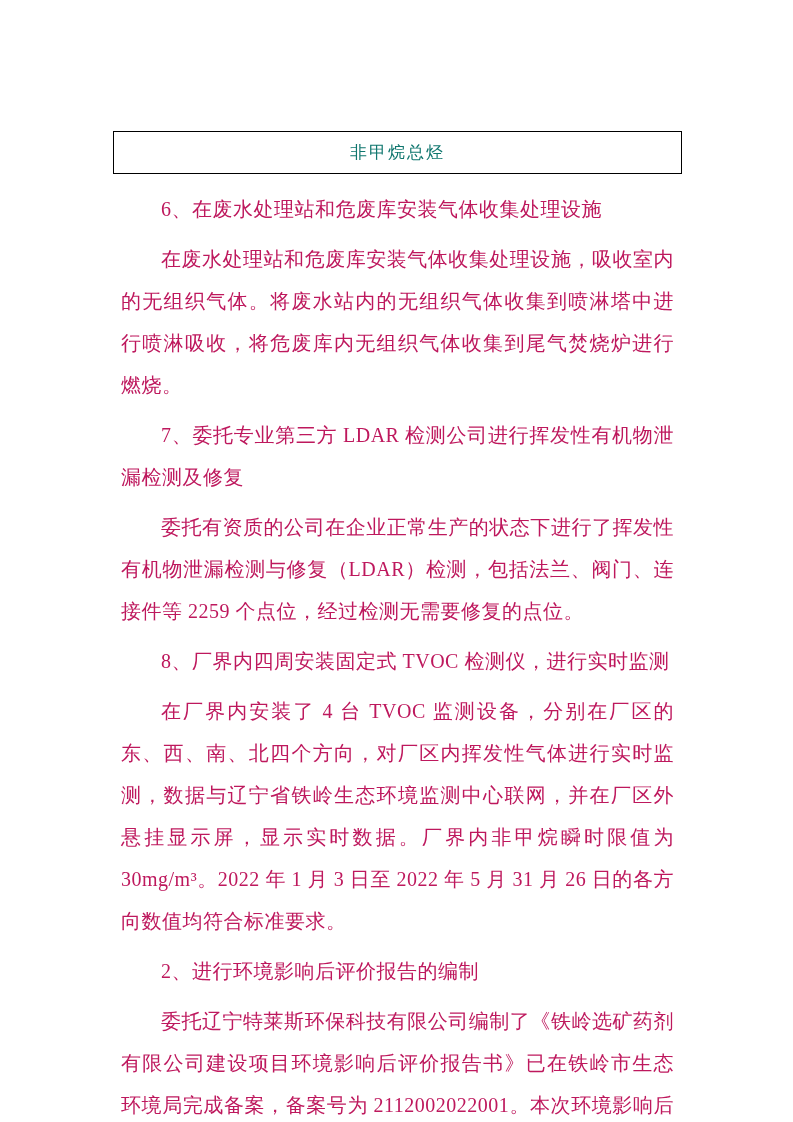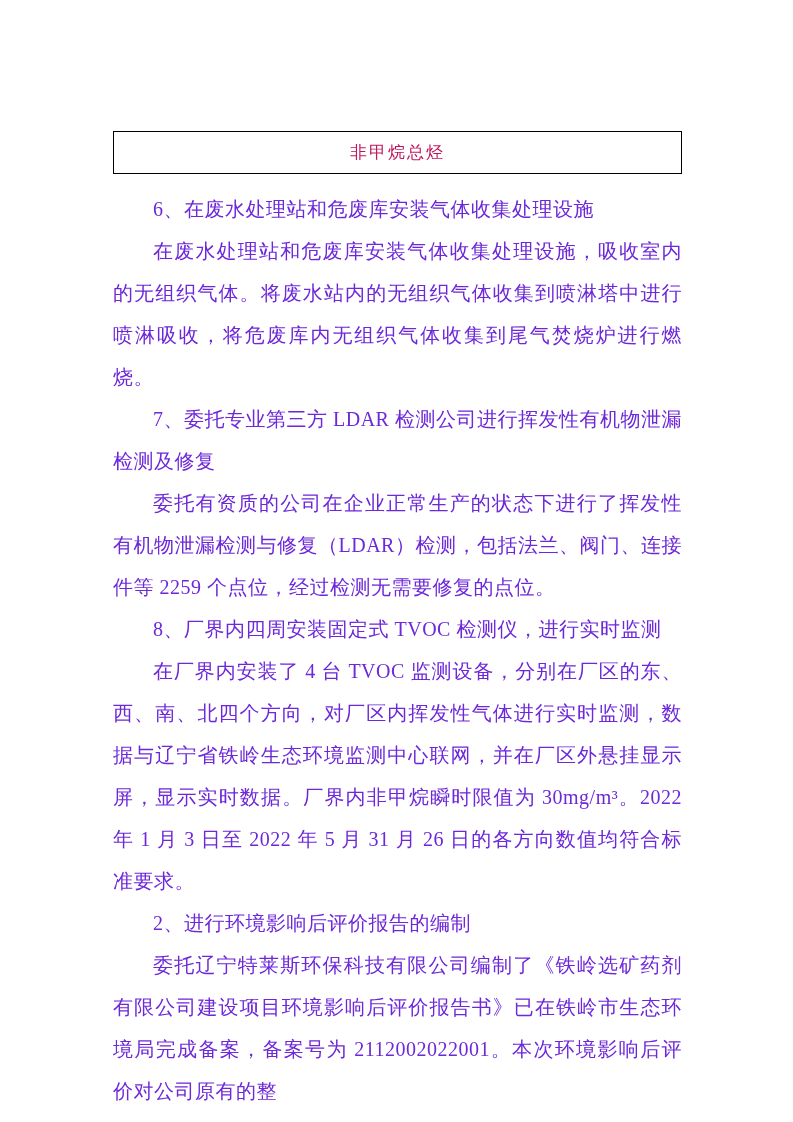--- a/index.html
+++ b/index.html
@@ -26,38 +26,38 @@
     border-collapse: collapse;
     table-layout: fixed;
     margin-bottom: 14px;
   }
   table.data-table td {
     border: 1px solid #000000;
     text-align: center;
     vertical-align: middle;
     height: 41px;
     font-size: 16px;
-    color: #be185d;
+    color: #0f766e;
     padding: 0 4px;
   }
   table.data-table td.t-title {
     font-size: 17px;
     letter-spacing: 2px;
   }
   .body-text {
     margin-top: 6px;
   }
   .heading, .para {
-    margin: 0;
+    margin: 8px;
     font-size: 20px;
     line-height: 42px;
     text-align: justify;
     text-indent: 2em;
     letter-spacing: 0.5px;
-    color: #6d28d9;
+    color: #be185d;
   }
   .para {
     text-align: justify;
   }
 </style>
 </head>
 <body>
 
 <div class="page">
 

